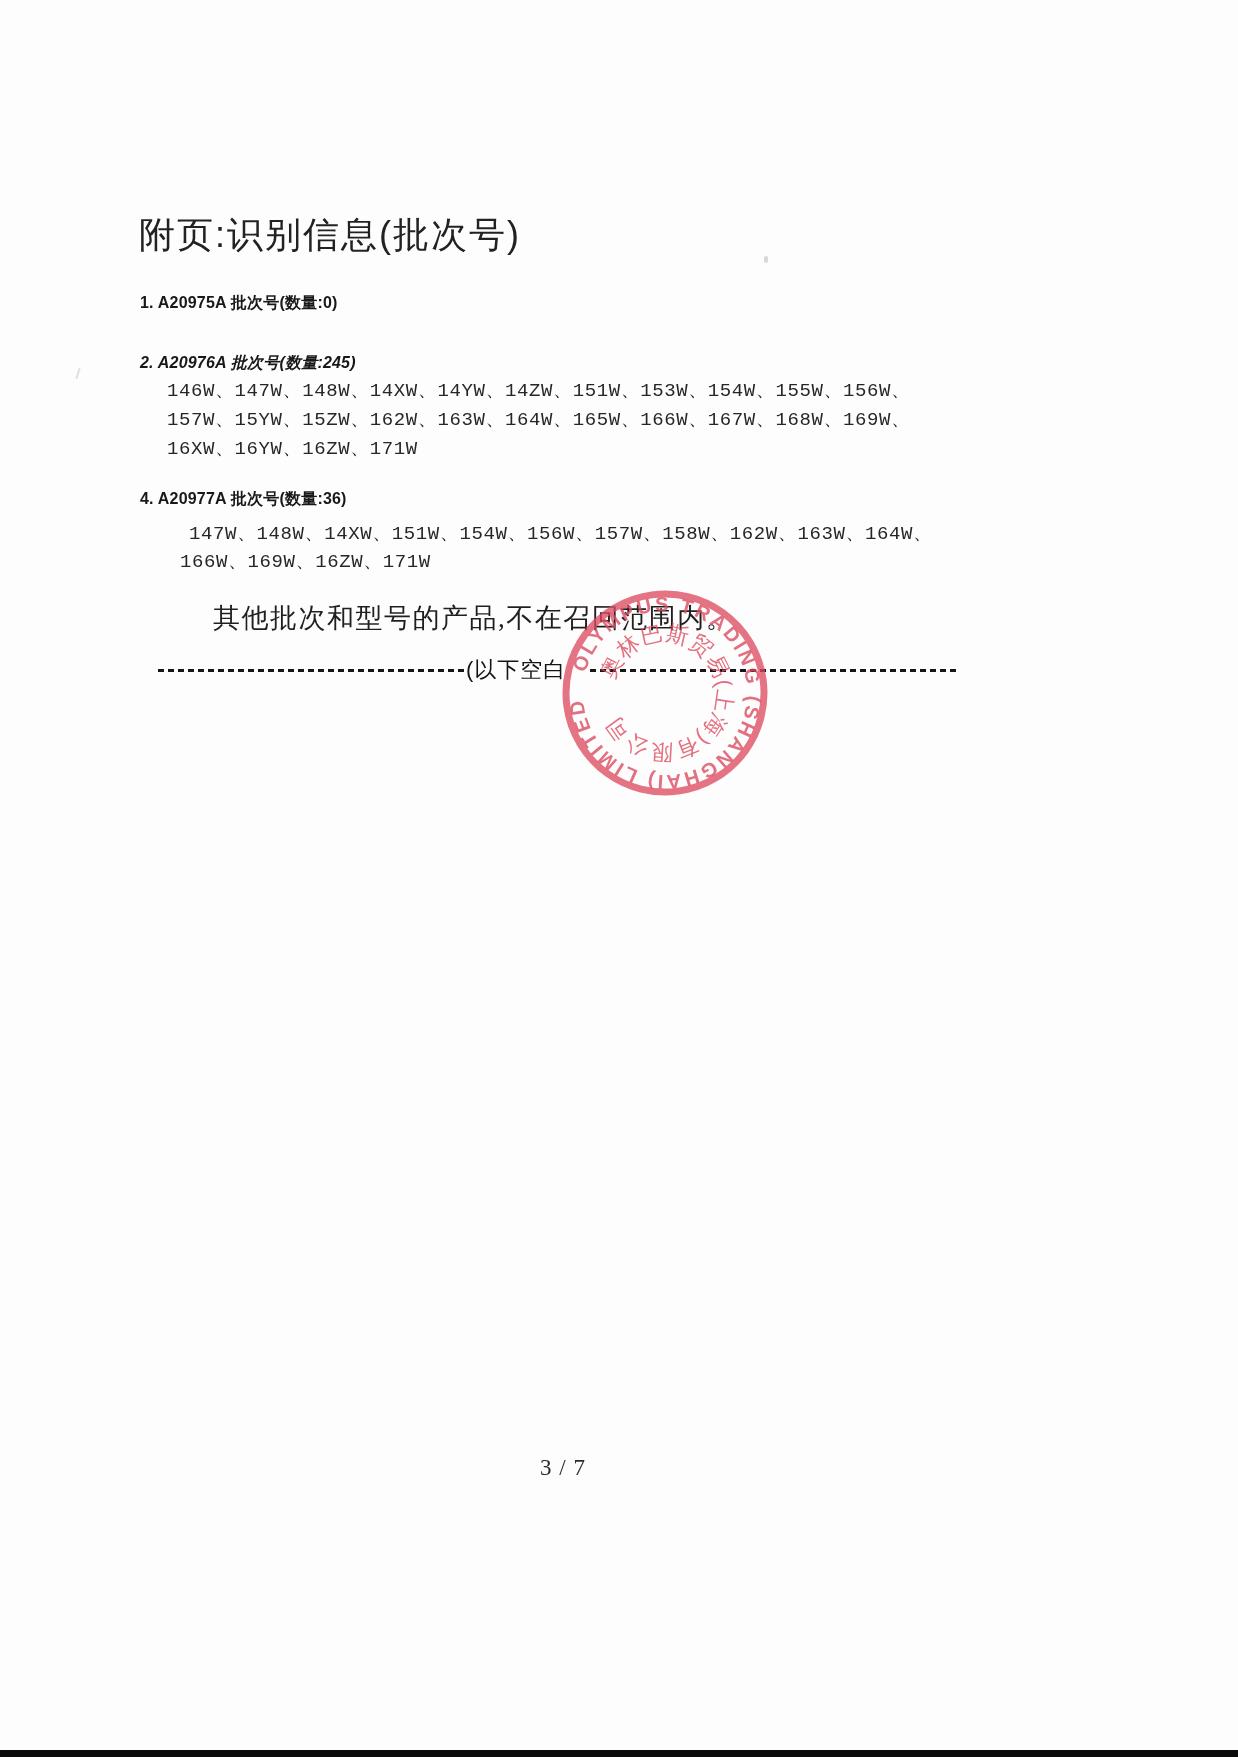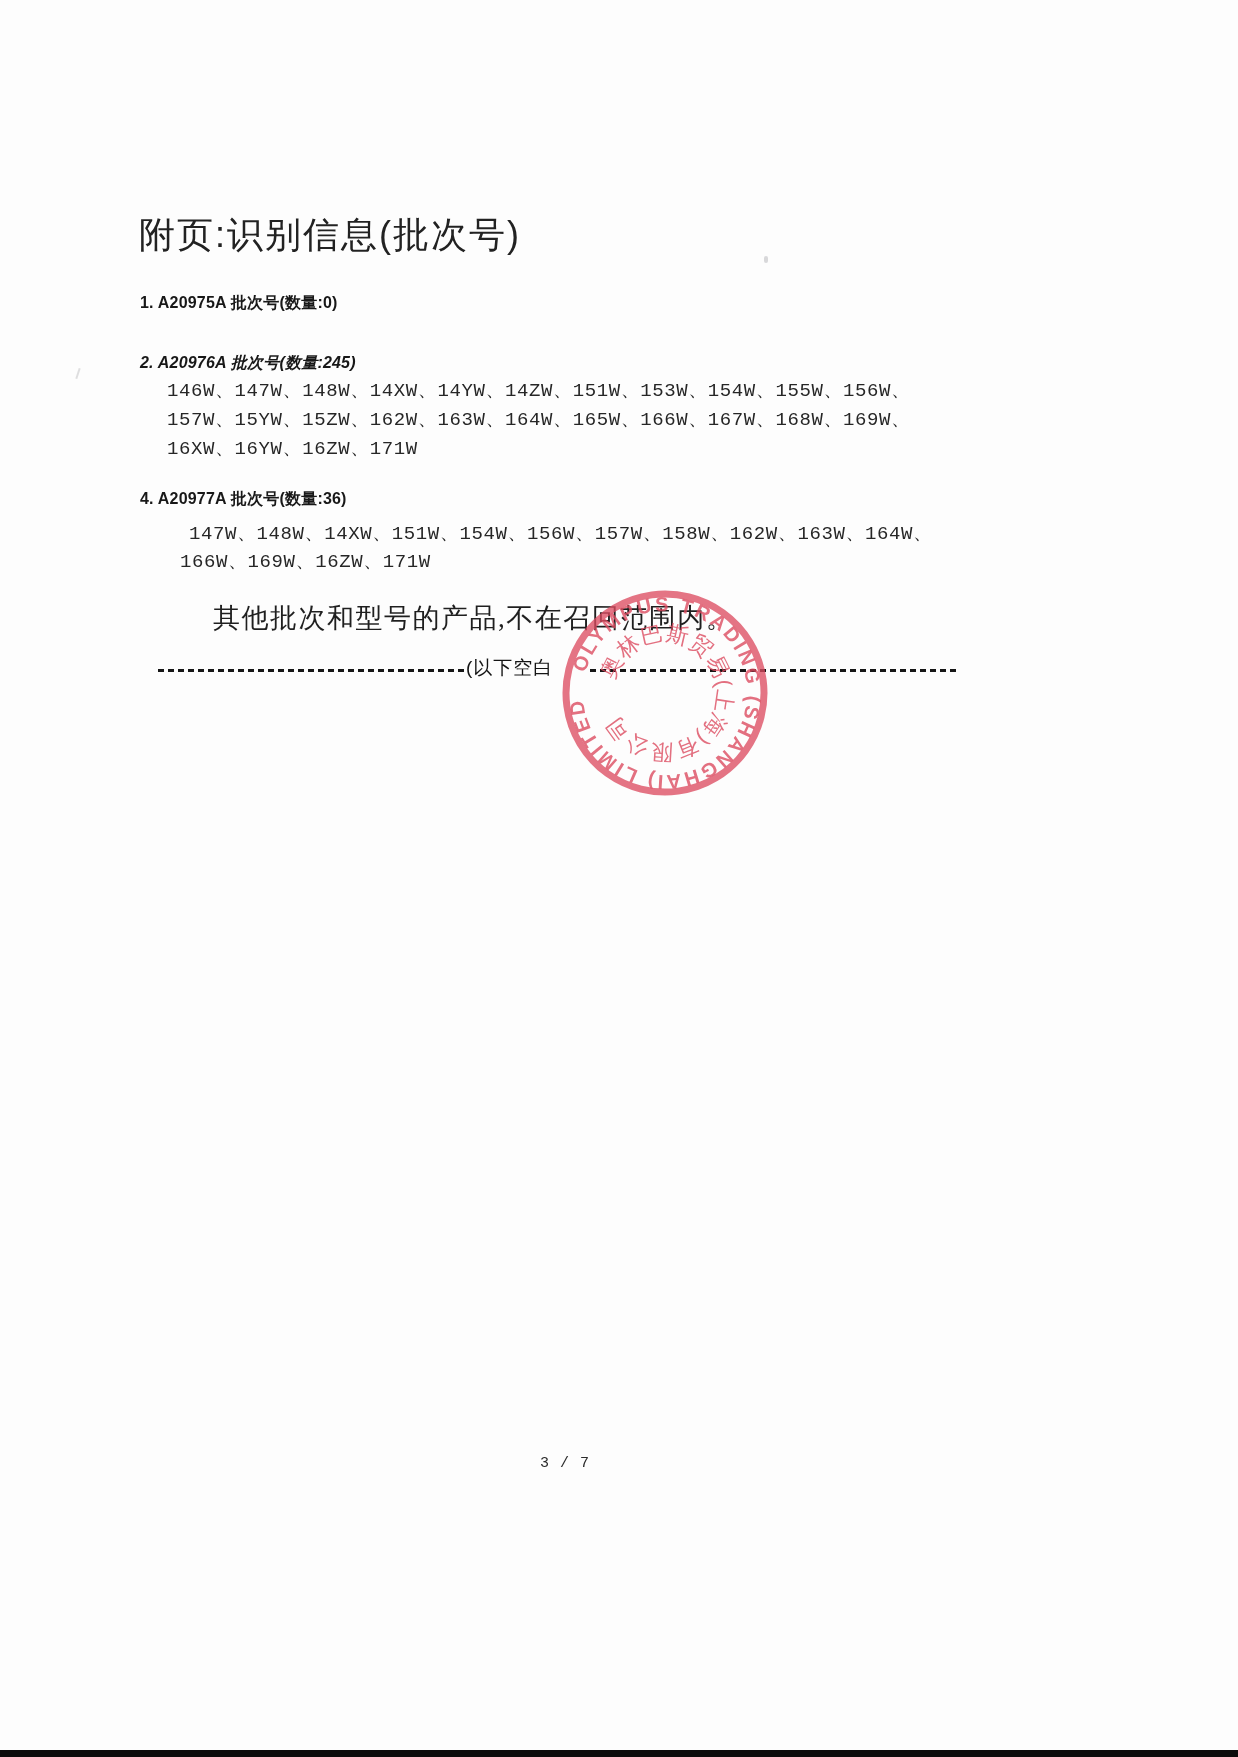--- a/index.html
+++ b/index.html
@@ -27,27 +27,27 @@
     left:213px;top:600px;font-size:27px;color:#1f1f1f;letter-spacing:1.5px;
     font-family:"Liberation Serif",serif;
   }
   .dash-seg{
     top:669px;height:3px;
     background:repeating-linear-gradient(90deg,#161616 0 6px,transparent 6px 10px);
   }
   .dash-left{left:158px;width:306px;}
   .dash-right{left:590px;width:368px;}
   .sep-label{
-    left:466px;top:655px;font-size:19px;color:#141414;letter-spacing:1px;
+    left:466px;top:655px;font-size:22px;color:#141414;letter-spacing:1px;
     font-family:"Liberation Sans",sans-serif;
   }
   .stamp{left:545px;top:573px;width:240px;height:240px;opacity:0.9;}
   .page-number{
-    left:540px;top:1455px;font-size:15px;color:#2b2b2b;letter-spacing:1px;
-    font-family:Liberation Mono, monospace;
+    left:540px;top:1455px;font-size:23px;color:#2b2b2b;letter-spacing:1px;
+    font-family:Liberation Serif, serif;
   }
   .scan-edge{left:0;bottom:0;width:1238px;height:7px;background:#0b0b0b;}
   .speck1{left:764px;top:256px;width:4px;height:7px;background:#b9b9bd;opacity:.55;border-radius:2px;}
   .speck2{left:77px;top:368px;width:2px;height:11px;background:#c9c9cc;opacity:.6;transform:rotate(18deg);}
 </style>
 </head>
 <body>
 
 <div class="abs page-title">附页:识别信息(批次号)</div>
 

